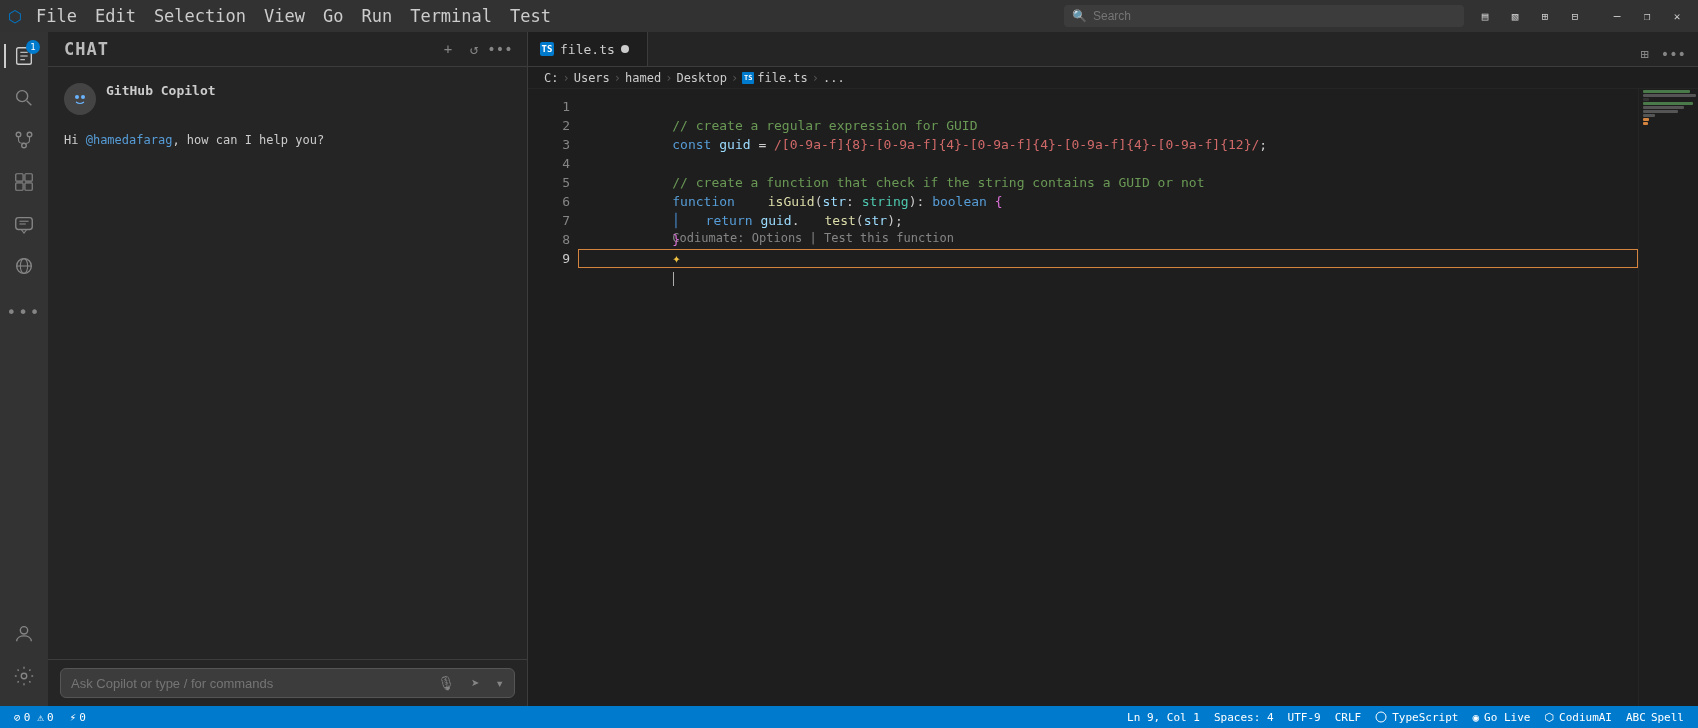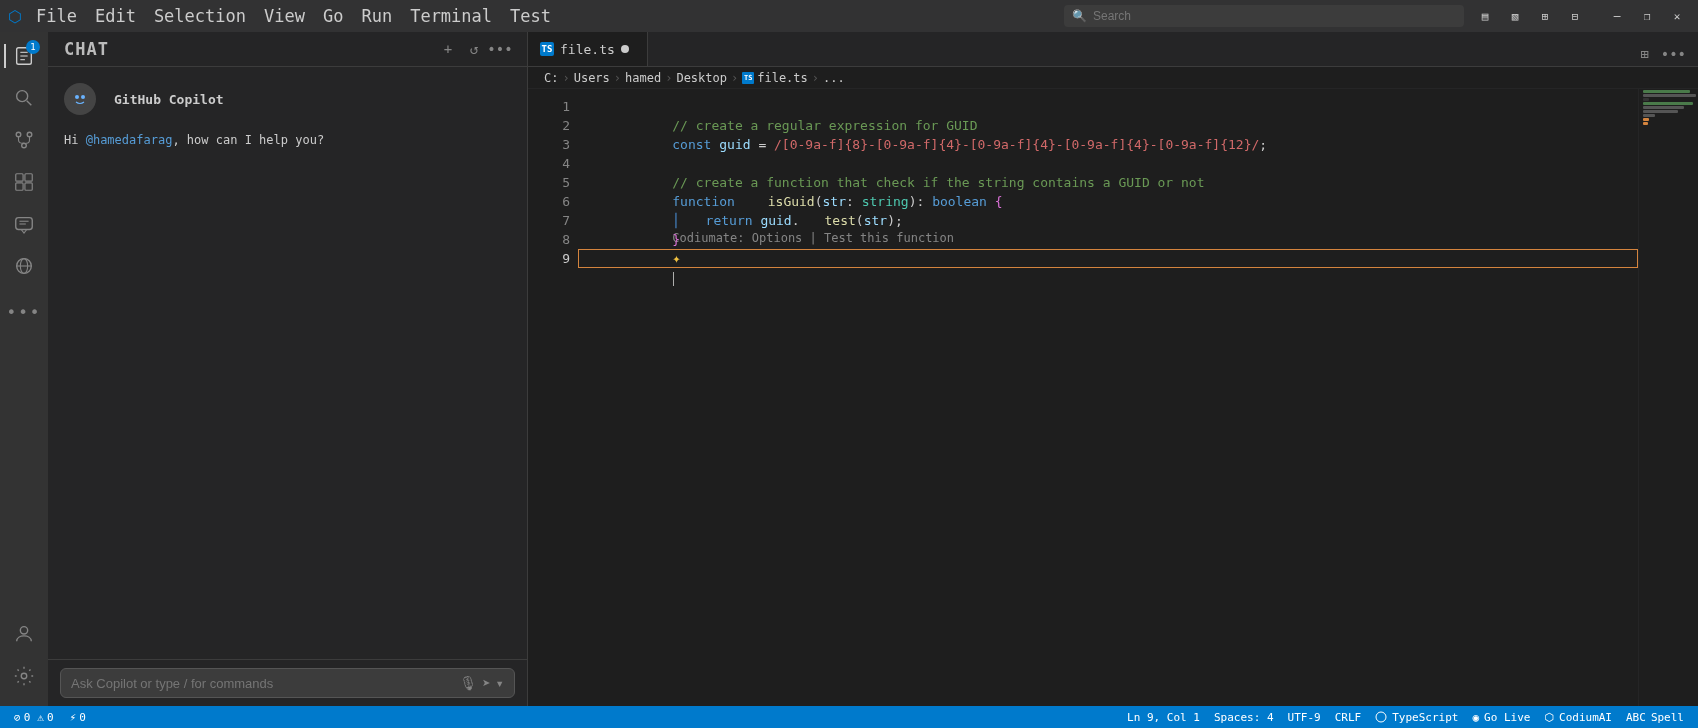--- a/index.html
+++ b/index.html
@@ -174,22 +174,22 @@
       font-size: 14px;
     }
 
     #chat-area {
       flex: 1;
       overflow-y: auto;
       padding: 16px;
     }
     #github-copilot-header {
       display: flex;
-      align-items: center;
-      gap: 18px;
+      align-items: flex-start;
+      gap: 10px;
       margin-bottom: 16px;
     }
     #copilot-avatar {
       width: 32px;
       height: 32px;
       border-radius: 50%;
       background: #444;
       display: flex;
       align-items: center;
       justify-content: center;
@@ -214,21 +214,21 @@
       padding: 8px 12px;
       border-top: 1px solid #3c3c3c;
     }
     #chat-input-container {
       display: flex;
       align-items: center;
       background: #3c3c3c;
       border: 1px solid #555;
       border-radius: 6px;
       padding: 6px 10px;
-      gap: 5px;
+      gap: 16px;
     }
     #chat-input {
       flex: 1;
       background: transparent;
       border: none;
       outline: none;
       color: #cccccc;
       font-size: 13px;
     }
     .chat-input-btn {

